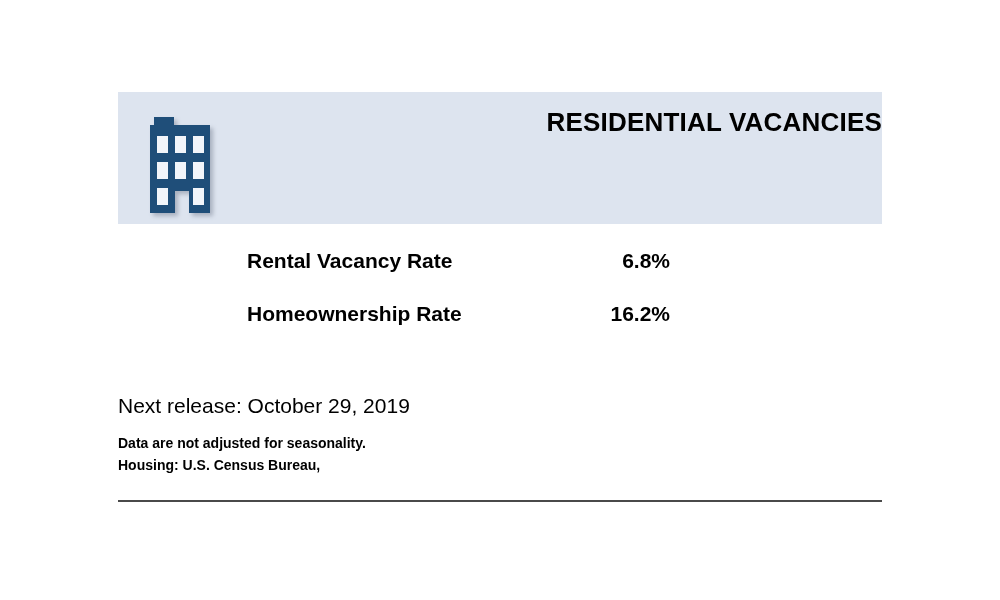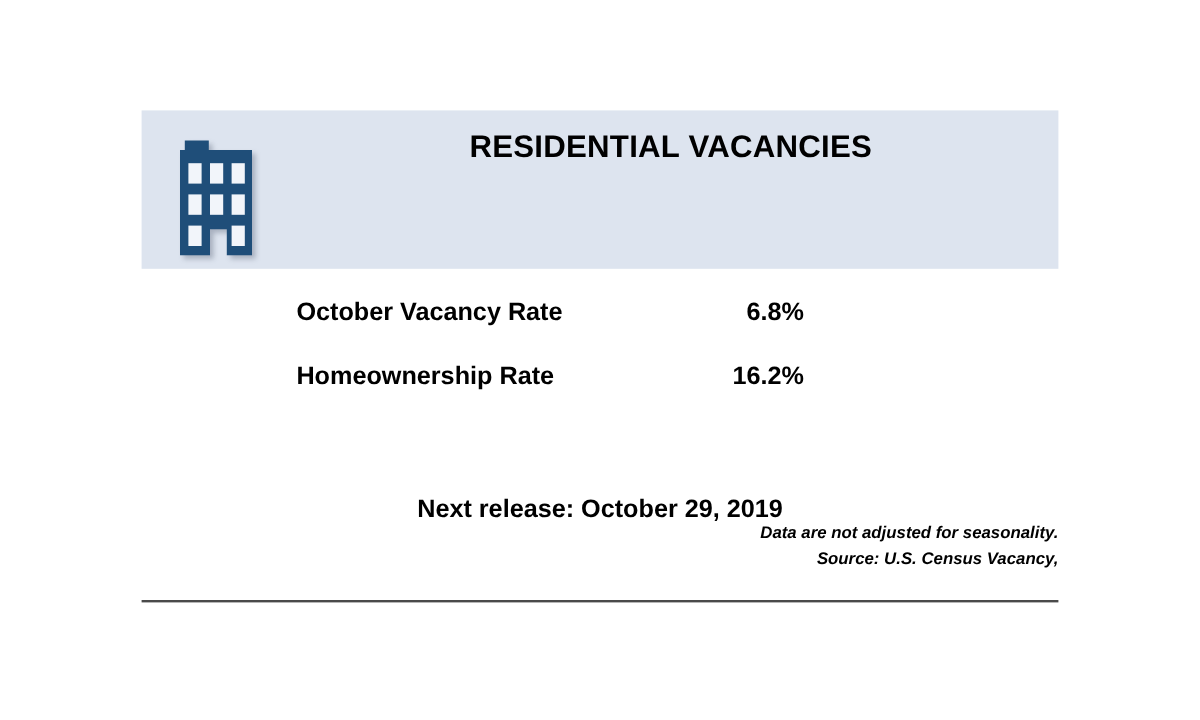--- a/index.html
+++ b/index.html
@@ -33,21 +33,21 @@
     top: 13px;
     width: 72px;
     height: 108px;
     filter: drop-shadow(3px 3px 2px rgba(90,100,120,0.40));
   }
   #title-block {
     position: absolute;
     left: 118px;
     top: 14px;
     width: 646px;
-    text-align: center;
+    text-align: right;
   }
   .title-line {
     font-family: "Liberation Sans", sans-serif;
     font-size: 26px;
     font-weight: bold;
     line-height: 33px;
     letter-spacing: 0.2px;
     color: #000000;
     white-space: nowrap;
   }
@@ -80,36 +80,34 @@
     text-align: right;
     margin-top: 17px;
   }
 
   
   #next-release {
     position: absolute;
     left: 118px;
     top: 392px;
     width: 764px;
-    text-align: center;
+    text-align: left;
     font-size: 21px;
-    font-weight: bold;
+    font-weight: normal;
     line-height: 27px;
     white-space: nowrap;
-    margin-top: 19px;
   }
 
   
   #source-notes {
     position: absolute;
     left: 118px;
     top: 432px;
     width: 764px;
-    text-align: right;
-    font-style: italic;
+    text-align: left;
   }
   .note-line {
     font-family: "Liberation Sans", sans-serif;
     font-size: 14px;
     font-weight: bold;
     line-height: 22px;
     color: #000000;
     white-space: nowrap;
   }
 
@@ -145,32 +143,32 @@
   </svg>
 
   <div id="title-block">
     <div class="title-line">RESIDENTIAL VACANCIES</div>
   </div>
 </div>
 
 <div id="stats-table">
 
   <div class="stat-row">
-    <span class="stat-label">October Vacancy Rate</span>
+    <span class="stat-label">Rental Vacancy Rate</span>
     <span class="stat-value">6.8%</span>
   </div>
 
 
   <div class="stat-row">
     <span class="stat-label">Homeownership Rate</span>
     <span class="stat-value">16.2%</span>
   </div>
 
 </div>
 
 <div id="next-release">Next release: October 29, 2019</div>
 
 <div id="source-notes">
   <div class="note-line">Data are not adjusted for seasonality.</div>
-  <div class="note-line">Source: U.S. Census Vacancy,</div>
+  <div class="note-line">Housing: U.S. Census Bureau,</div>
 </div>
 
 <div id="bottom-rule"></div>
 
 </body></html>

